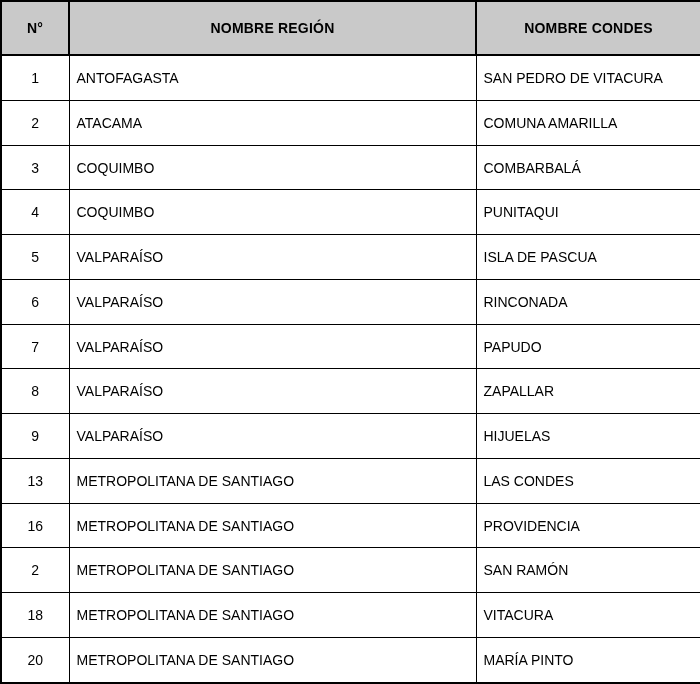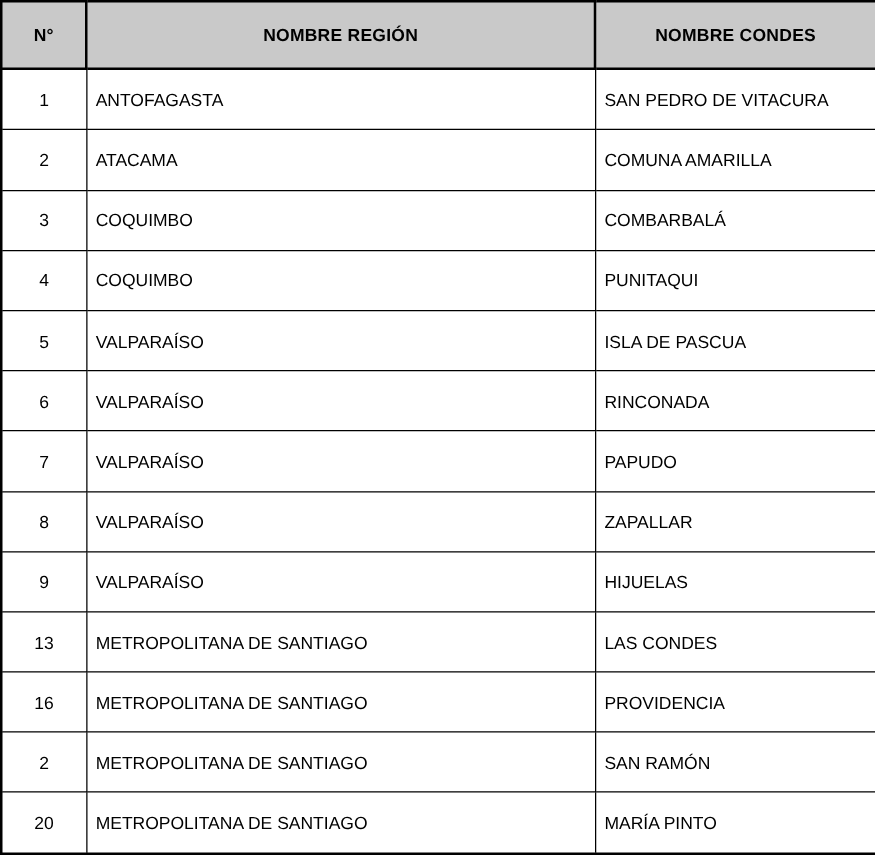--- a/index.html
+++ b/index.html
@@ -125,18 +125,23 @@
         <td class="num">16</td>
         <td>METROPOLITANA DE SANTIAGO</td>
         <td>PROVIDENCIA</td>
       </tr>
       <tr>
         <td class="num">2</td>
         <td>METROPOLITANA DE SANTIAGO</td>
         <td>SAN RAMÓN</td>
       </tr>
       <tr>
+        <td class="num">18</td>
+        <td>METROPOLITANA DE SANTIAGO</td>
+        <td>VITACURA</td>
+      </tr>
+      <tr>
         <td class="num">20</td>
         <td>METROPOLITANA DE SANTIAGO</td>
         <td>MARÍA PINTO</td>
       </tr>
     </tbody>
 </table>
 
 </body></html>

